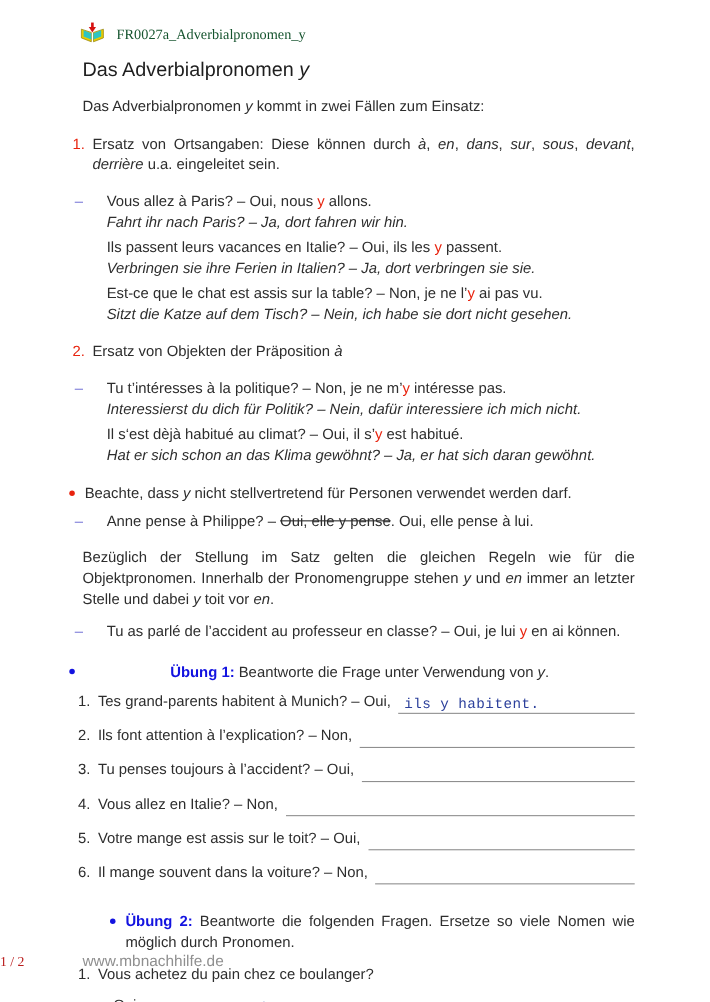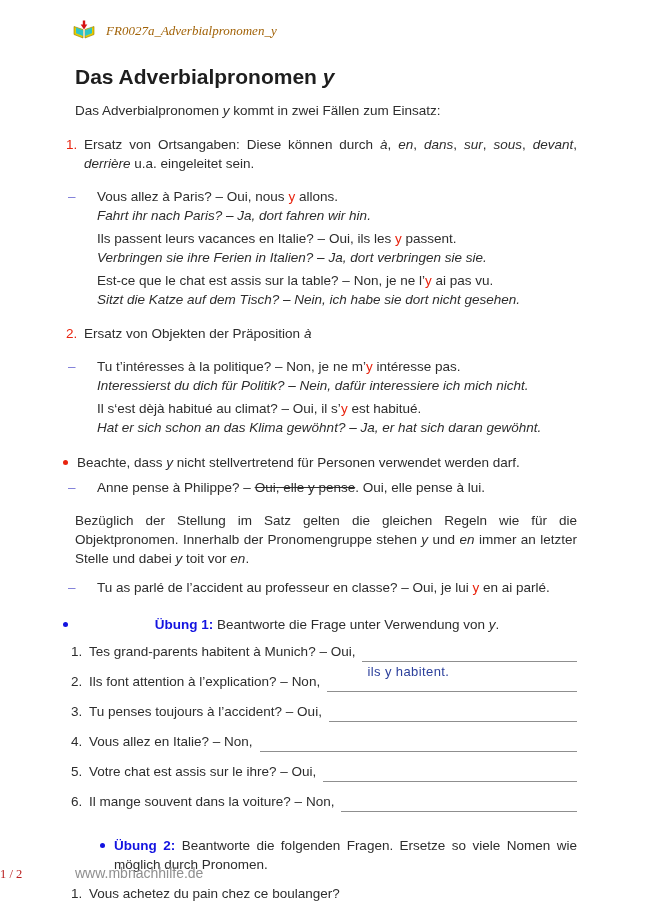--- a/index.html
+++ b/index.html
@@ -12,24 +12,24 @@
     --footer:#8f8f8f;
   }
   *{margin:0;padding:0;box-sizing:border-box;}
   html,body{background:#ffffff;}
   body{font-family:"Liberation Sans",sans-serif;color:var(--ink);}
   .page{width:645px;height:911px;background:#fff;position:relative;overflow:hidden;}
   .content{padding:20px 68px 0 75px;font-size:13.5px;line-height:19px;}
 
   
   .doc-header{display:flex;align-items:center;gap:10px;margin-left:-3px;}
-  .doc-header .docid{font-family:"Liberation Serif",serif;font-style:italic;font-size:13px;color:#a16207;}
+  .doc-header .docid{font-family:"Liberation Serif",serif;font-size:13px;color:#14532d;}
   .logo{width:24px;height:20px;flex:none;}
 
-  h1{font-size:21px;line-height:22px;font-weight:700;color:#1e1e1e;margin-top:26px;}
+  h1{font-size:18px;line-height:22px;font-weight:400;color:#1e1e1e;margin-top:12px;}
   .intro{margin-top:13px;}
 
   
   .rule{display:flex;margin-top:15px;}
   .rule .num{color:var(--red);flex:none;width:18px;margin-left:-9px;}
   .rule .rtext{flex:1;text-align:justify;}
 
   
   .dash-row{position:relative;margin-left:22px;margin-top:10px;}
   .dash-glyph{position:absolute;left:-29px;top:0;color:var(--violet);}
@@ -45,21 +45,21 @@
   .bullet-row .btext{flex:1;}
   .bullet-row .btext.just{text-align:justify;}
 
   .para{margin-top:14px;text-align:justify;}
 
   
   .qrow{display:flex;margin-top:8px;min-height:19px;}
   .qrow .qnum{flex:none;width:18px;margin-left:-4px;}
   .qrow .qtext{flex:none;white-space:nowrap;}
   .blank{flex:1;border-bottom:1px solid var(--line);margin:0 0 2px 7px;min-width:30px;}
-  .answer{font-family:Liberation Sans, sans-serif;font-size:13px;color:var(--hand);letter-spacing:.4px;padding-left:5px;position:relative;top:20px;white-space:nowrap;}
+  .answer{font-family:Liberation Mono, monospace;font-size:13px;color:var(--hand);letter-spacing:.4px;padding-left:5px;position:relative;top:2px;white-space:nowrap;}
   .oui-row{display:flex;margin-top:9px;margin-left:28px;min-height:19px;}
   .oui-row .qtext{flex:none;}
 
   .mt18{margin-top:18px;text-align:center;}
   .mt22{margin-top:22px;margin-left:37px;}
   .mt6{margin-top:6px;}
 
   
   .s-i{font-style:italic;}
   .s-r{color:var(--red);}
@@ -139,21 +139,21 @@
 
     <div class="dash-row mt6">
       <span class="dash-glyph">–</span>
       <p><span>Anne pense à Philippe? – </span><span class="s-strike">Oui, elle y pense</span><span>. Oui, elle pense à lui.</span></p>
     </div>
 
     <p class="para"><span>Bezüglich der Stellung im Satz gelten die gleichen Regeln wie für die Objektpronomen. Innerhalb der Pronomengruppe stehen </span><span class="s-i">y</span><span> und </span><span class="s-i">en</span><span> immer an letzter Stelle und dabei </span><span class="s-i">y</span><span> toit vor </span><span class="s-i">en</span><span>.</span></p>
 
     <div class="dash-row">
       <span class="dash-glyph">–</span>
-      <p><span>Tu as parlé de l’accident au professeur en classe? – Oui, je lui </span><span class="s-r">y</span><span> en ai parlé.</span></p>
+      <p><span>Tu as parlé de l’accident au professeur en classe? – Oui, je lui </span><span class="s-r">y</span><span> en ai können.</span></p>
     </div>
 
     <div class="bullet-row mt18">
       <span class="dot blue"></span>
       <p class="btext"><span class="s-ub">Übung 1:</span><span> Beantworte die Frage unter Verwendung von </span><span class="s-i">y</span><span>.</span></p>
     </div>
 
     <div class="qrow">
       <span class="qnum">1.</span>
       <span class="qtext"><span>Tes grand-parents habitent à Munich? – Oui,</span></span>
@@ -169,21 +169,21 @@
       <span class="qtext"><span>Tu penses toujours à l’accident? – Oui,</span></span>
       <span class="blank"><span class="answer"></span></span>
     </div>
     <div class="qrow">
       <span class="qnum">4.</span>
       <span class="qtext"><span>Vous allez en Italie? – Non,</span></span>
       <span class="blank"><span class="answer"></span></span>
     </div>
     <div class="qrow">
       <span class="qnum">5.</span>
-      <span class="qtext"><span>Votre chat est assis sur le ihre? – Oui,</span></span>
+      <span class="qtext"><span>Votre mange est assis sur le toit? – Oui,</span></span>
       <span class="blank"><span class="answer"></span></span>
     </div>
     <div class="qrow">
       <span class="qnum">6.</span>
       <span class="qtext"><span>Il mange souvent dans la voiture? – Non,</span></span>
       <span class="blank"><span class="answer"></span></span>
     </div>
 
     <div class="bullet-row mt22">
       <span class="dot blue"></span>

